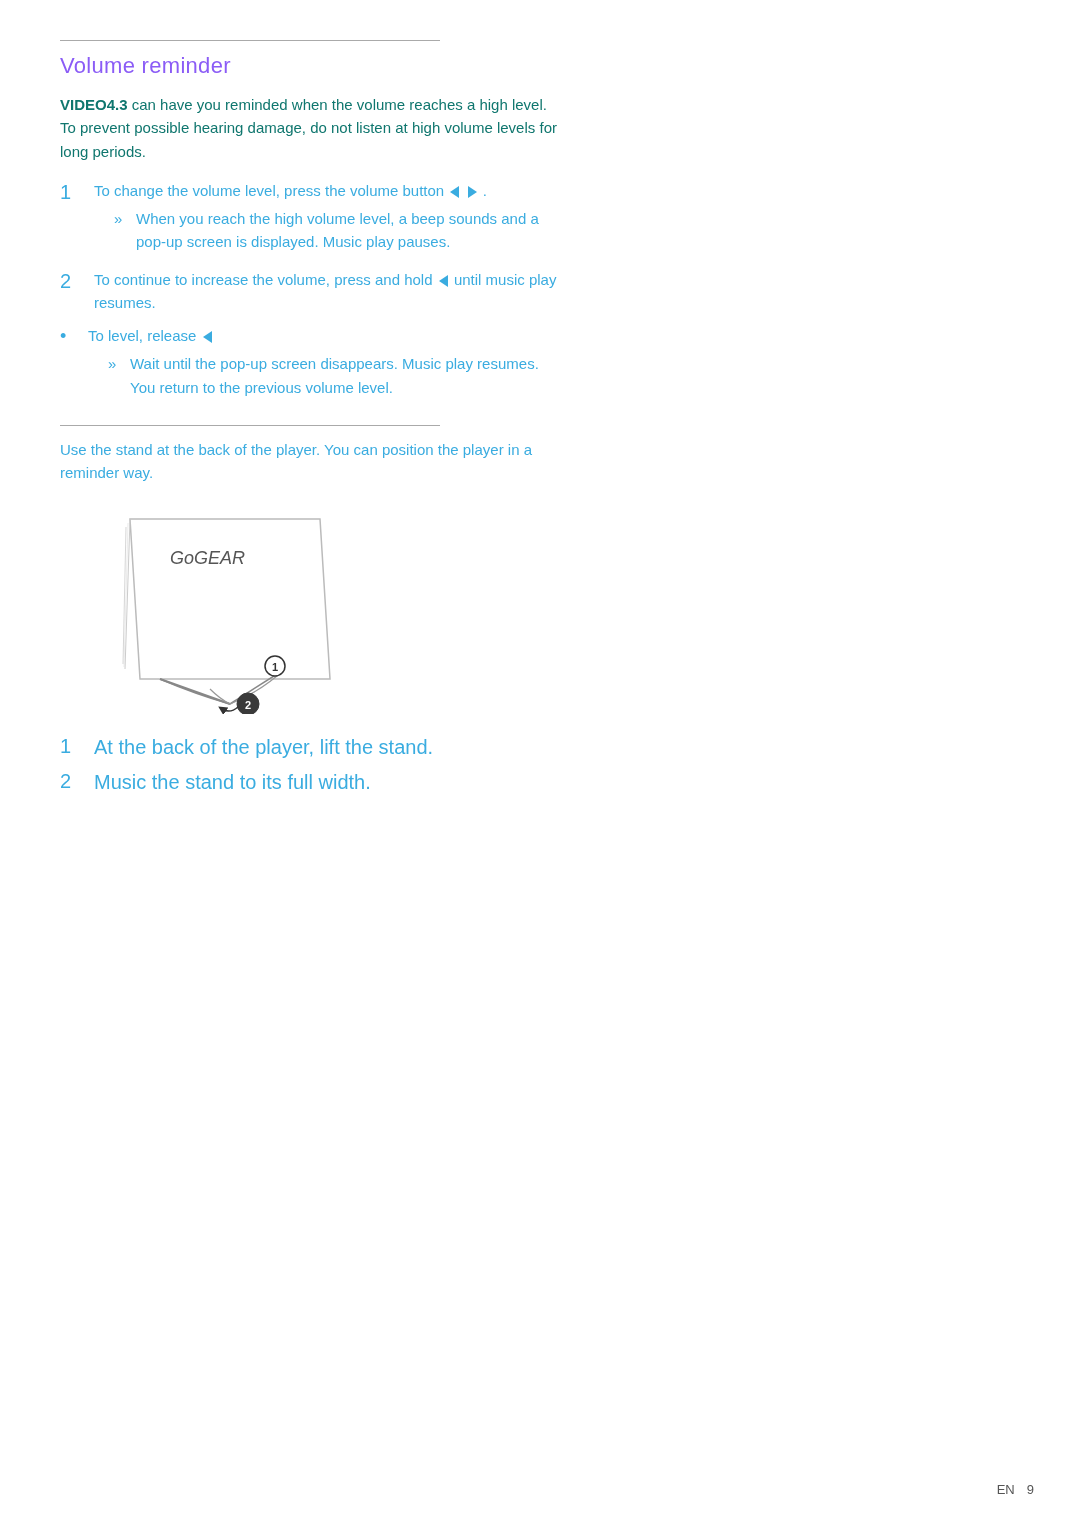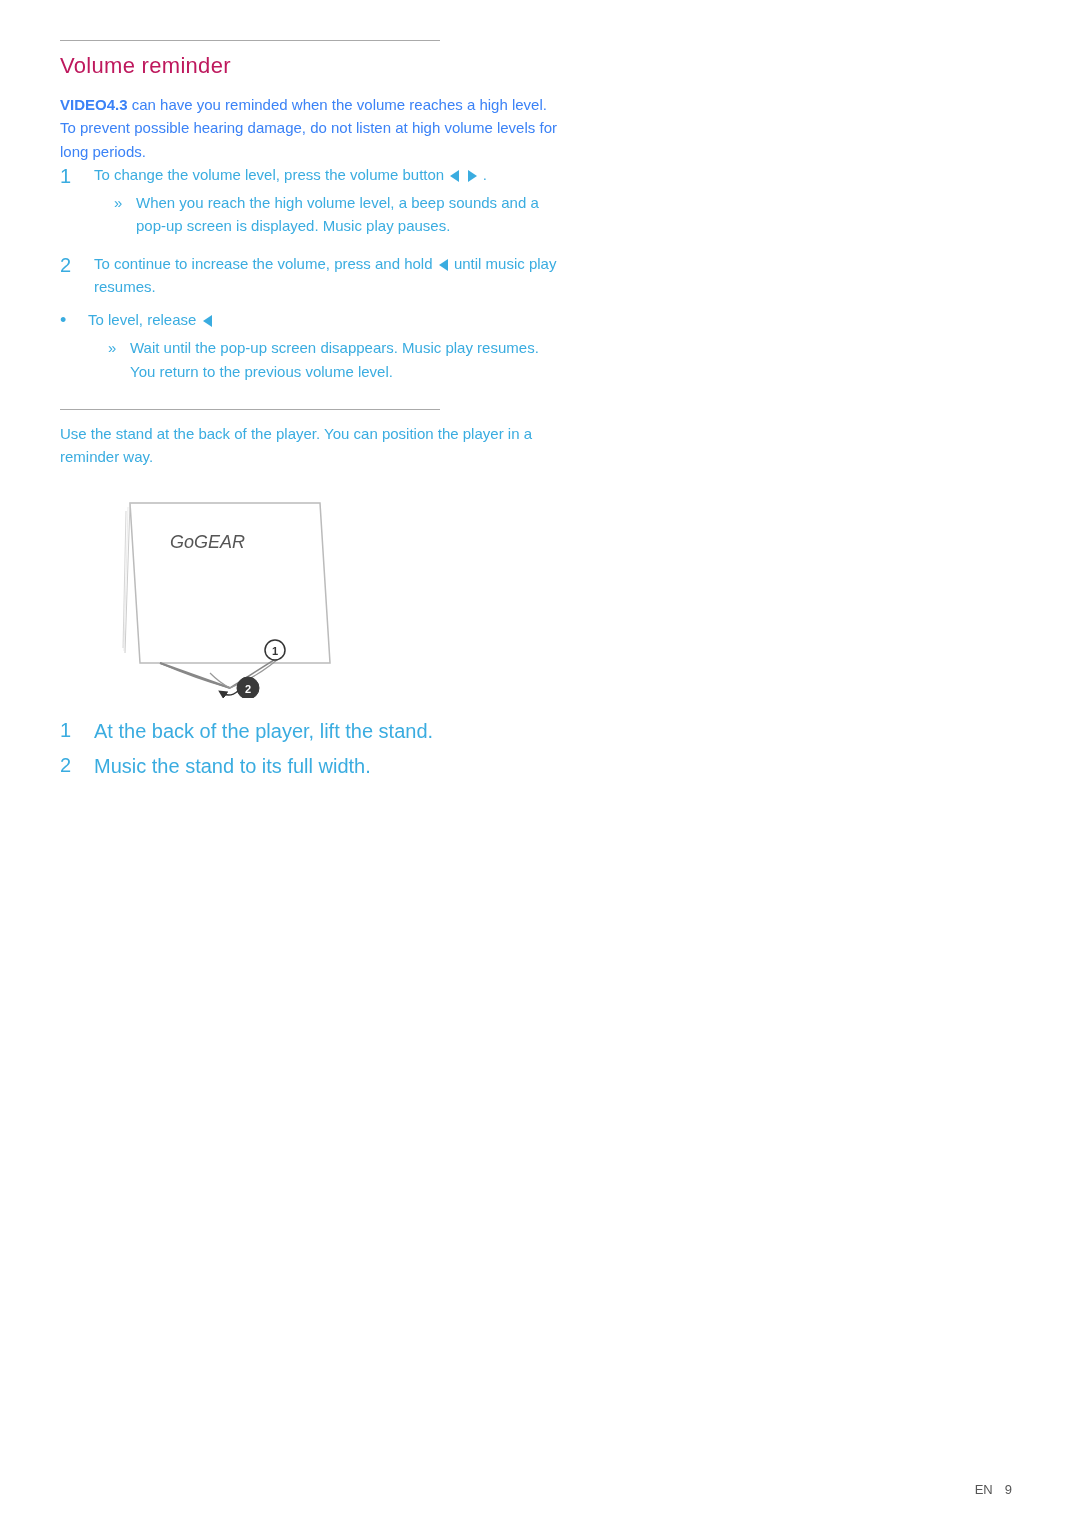--- a/index.html
+++ b/index.html
@@ -23,29 +23,30 @@
     .section-divider {
       border: none;
       border-top: 1.5px solid #aaaaaa;
       margin-bottom: 12px;
       width: 380px;
     }
 
     .section-title {
       font-size: 22px;
       font-weight: 300;
-      color: #be185d;
+      color: #8b5cf6;
       margin-bottom: 14px;
       letter-spacing: 0.3px;
     }
 
     .intro-text {
-      color: #3b82f6;
-      font-size: 15px;
-      line-height: 1.55;
+      color: #0f766e;
+      font-size: 15px;
+      line-height: 1.55;
+      margin-bottom: 16px;
     }
 
     .intro-text .brand {
       font-weight: bold;
     }
 
     
     .num-list {
       list-style: none;
       margin-bottom: 6px;
@@ -184,21 +185,21 @@
     .stand-text {
       color: #3aace0;
       font-size: 20px;
       line-height: 1.55;
     }
 
     
     .page-footer {
       position: absolute;
       bottom: 30px;
-      right: 68px;
+      right: 46px;
       font-size: 13px;
       color: #555555;
       display: flex;
       align-items: center;
       gap: 12px;
     }
 
     .page-lang {
       color: #555555;
     }

